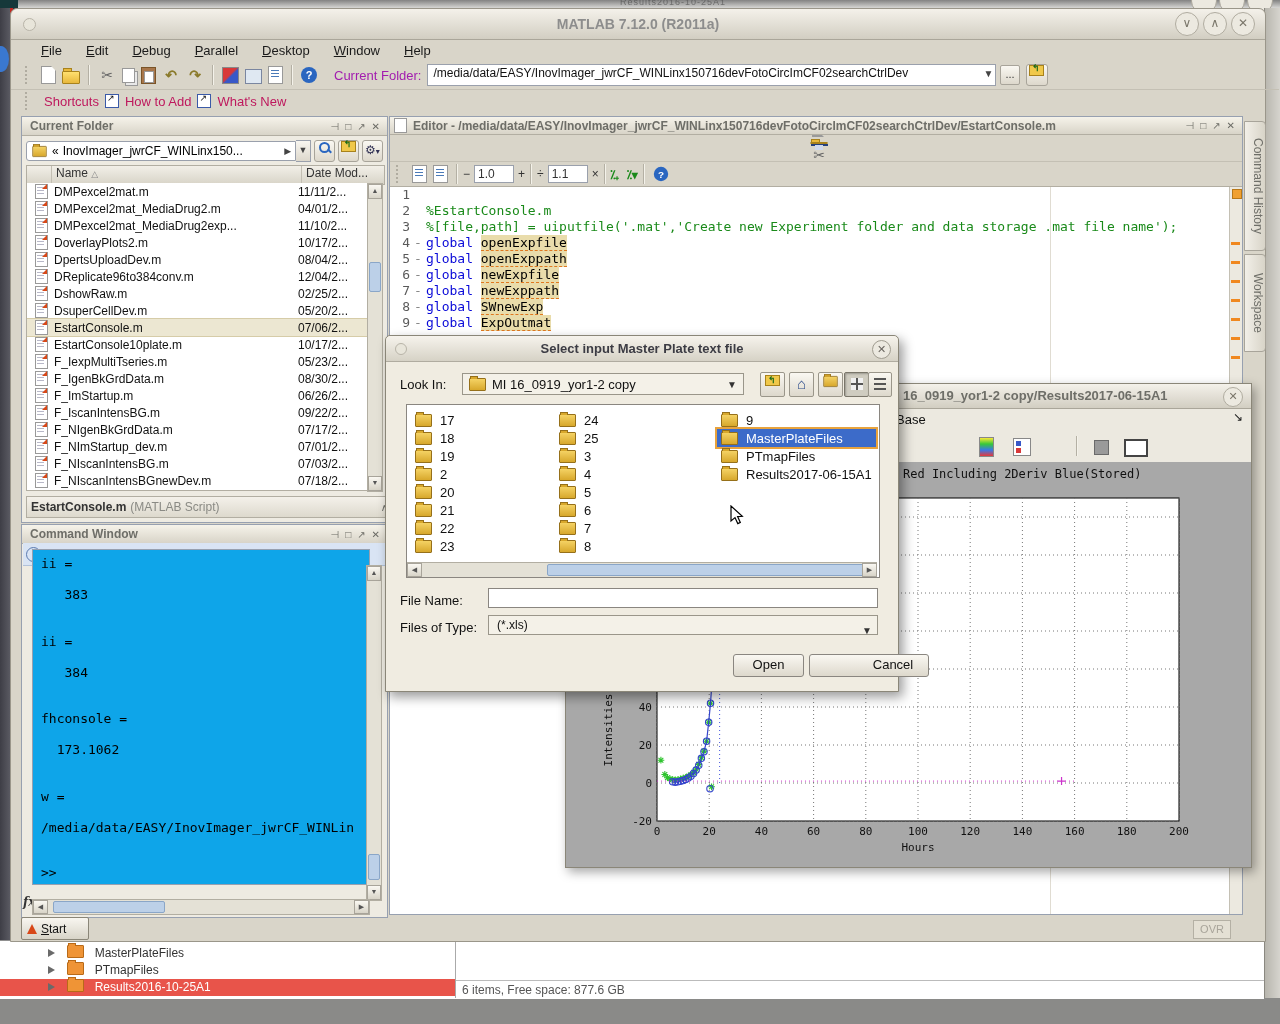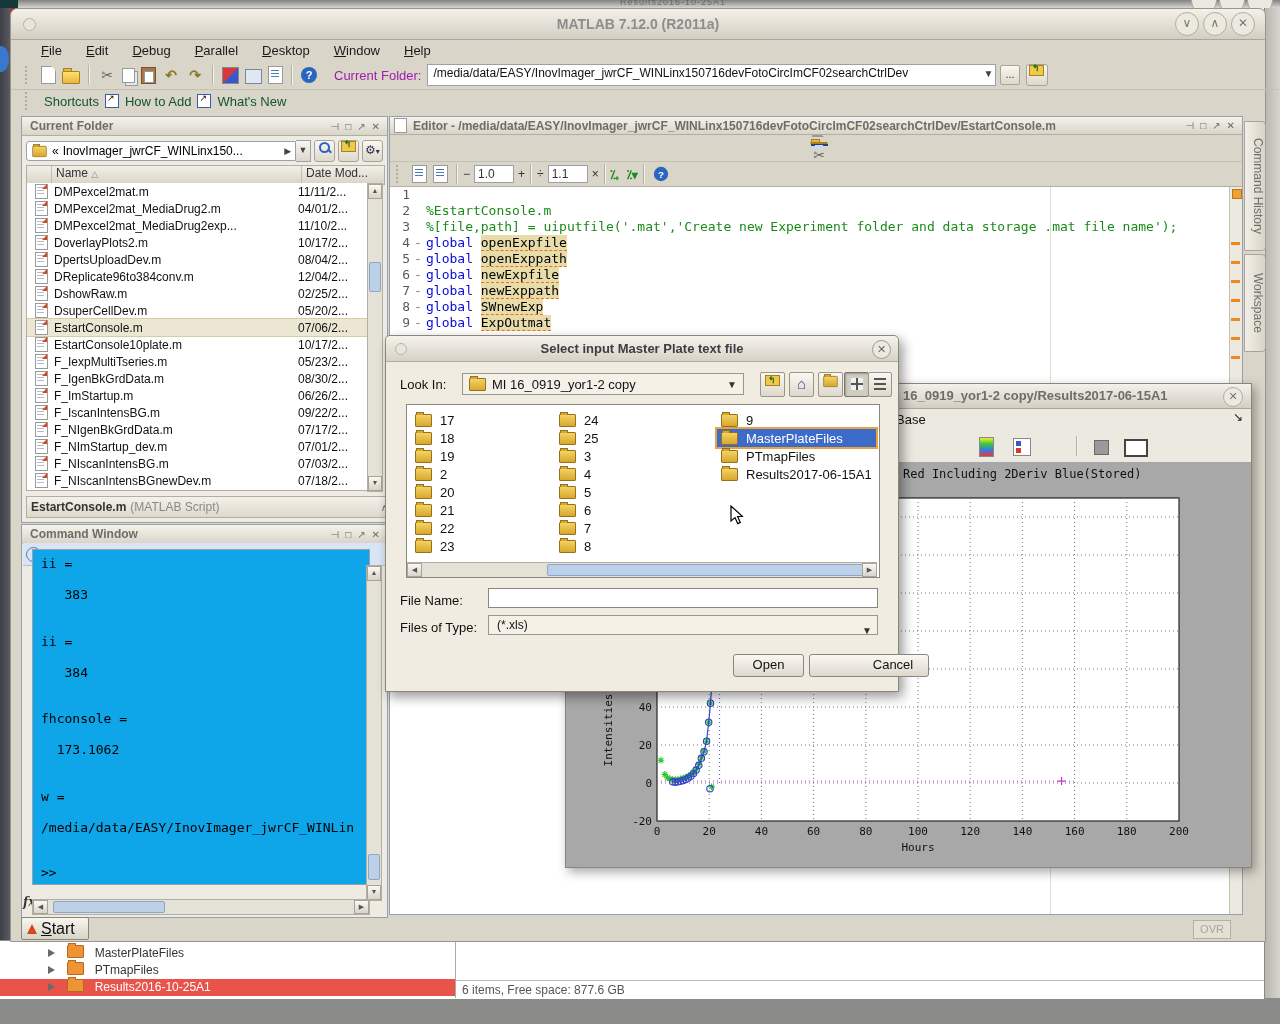--- a/index.html
+++ b/index.html
@@ -97,21 +97,21 @@
   .mi.fxg::after{content:"fx";}
   .mi.run{width:0;height:0;border-top:7px solid transparent;border-bottom:7px solid transparent;border-left:12px solid #2e9e2e;margin-top:2px;}
   .mi.bp::after{content:"";position:absolute;left:2px;top:4px;width:7px;height:7px;border-radius:50%;background:#d82828;}
   .mi.bpx::after{content:"✕";position:absolute;left:3px;top:1px;color:#d82828;font-size:10px;}
   .mi.dd{width:8px;} .mi.dd::after{content:"▾";color:#444;font-size:10px;}
   #cf-label{font-size:13px;color:#a21caf;margin:0 6px 0 14px;}
   #cf-path-field{width:548px;height:18px;background:#fff;border:1px solid #9aa0ac;font-size:12px;padding:1px 14px 1px 5px;white-space:nowrap;overflow:hidden;position:relative;color:#111;}
   #cf-path-caret{position:absolute;right:2px;top:3px;color:#444;font-size:10px;}
   .small-btn{height:18px;border:1px solid #a8a49a;background:linear-gradient(#faf8f2,#ddd8cc);font-size:11px;color:#333;text-align:center;line-height:17px;padding:0 4px;margin-left:4px;border-radius:2px;}
   
-  #ml-shortcuts{left:0;top:80px;width:100%;height:24px;display:flex;align-items:center;padding-left:14px;font-size:13px;color:#14532d;gap:6px;}
+  #ml-shortcuts{left:0;top:80px;width:100%;height:24px;display:flex;align-items:center;padding-left:14px;font-size:13px;color:#be185d;gap:6px;}
   .sc-icon{display:inline-block;width:12px;height:12px;background:#fff;border:1px solid #3a5aa8;position:relative;}
   .sc-icon::after{content:"↗";position:absolute;left:1px;top:-2px;font-size:9px;color:#111;}
   
   .panel{background:#eeebe2;border:1px solid #97a0b0;}
   .panel-header{height:18px;background:linear-gradient(#f6f3ea,#d8d4c8);border-bottom:1px solid #b2aea2;display:flex;align-items:center;padding:0 4px;}
   .panel-title{font-size:12px;font-weight:bold;color:#6e6e68;flex:1;padding-left:4px;}
   .panel-btn{font-size:10px;color:#6a6a64;padding:0 3px;}
   
   #cf-panel{left:10px;top:107px;width:365px;height:405px;}
   #cf-addr{position:absolute;left:4px;top:22px;width:357px;height:24px;display:flex;align-items:center;}
@@ -148,21 +148,21 @@
   .cw-line{height:15.5px;font:13px "DejaVu Sans Mono",monospace;white-space:pre;color:#000;padding-left:8px;}
   #cw-lines{padding-top:6px;}
   #cw-prompt{position:absolute;left:8px;bottom:4px;font:13px "DejaVu Sans Mono",monospace;color:#000;}
   #cw-fx{position:absolute;left:1px;bottom:8px;font:italic bold 12px "DejaVu Serif",serif;color:#333;}
   #cw-vscroll{position:absolute;right:5px;top:40px;width:14px;height:334px;background:#e4e1d6;border:1px solid #b2aea2;}
   #cw-hscroll{position:absolute;left:10px;bottom:2px;width:336px;height:14px;background:#e4e1d6;border:1px solid #b2aea2;}
   .h-arrow{position:absolute;top:0;width:13px;height:12px;background:linear-gradient(#faf8f2,#d8d4c8);border:1px solid #a8a49a;color:#555;font-size:7px;text-align:center;line-height:11px;}
   
   #start-btn{left:10px;top:908px;width:56px;height:21px;border:1px solid #8a8678;background:linear-gradient(#f8f6f0,#d8d4c8);display:flex;align-items:center;gap:4px;padding:0 5px;border-radius:2px;}
   #start-tri{width:0;height:0;border-left:5px solid transparent;border-right:5px solid transparent;border-bottom:10px solid #d84818;}
-  #start-label{font-size:16px;color:#111;}
+  #start-label{font-size:12px;color:#111;}
   #start-label::first-letter{text-decoration:underline;}
   
   #ed-panel{left:378px;top:107px;width:852px;height:797px;background:#fff;border:1px solid #97a0b0;}
   #ed-header{position:absolute;left:0;top:0;width:100%;height:18px;background:linear-gradient(#f6f3ea,#d8d4c8);border-bottom:1px solid #b2aea2;display:flex;align-items:center;padding:0 4px;box-sizing:border-box;}
   #ed-title{font-size:12px;font-weight:bold;color:#6e6e68;flex:1;white-space:nowrap;overflow:hidden;padding-left:2px;}
   .ed-hdr-ic{display:inline-block;width:11px;height:13px;background:#fff;border:1px solid #999;margin-right:4px;flex:none;}
   #ed-toolbar1{position:absolute;left:0;top:18px;width:100%;height:27px;background:#d9d5c9;border-bottom:1px solid #c4c0b4;display:flex;align-items:center;padding-left:6px;box-sizing:border-box;flex-direction:column;}
   #ed-toolbar2{position:absolute;left:0;top:45px;width:100%;height:25px;background:#d9d5c9;border-bottom:1px solid #b2aea2;display:flex;align-items:center;padding-left:6px;box-sizing:border-box;font-size:12px;color:#333;}
   .num-box{width:32px;height:16px;background:#fff;border:1px solid #9aa0ac;font-size:12px;padding:0 3px;line-height:16px;margin:0 4px;}
   #ed-stack-label{font-size:12px;color:#333;margin:0 4px 0 8px;}

